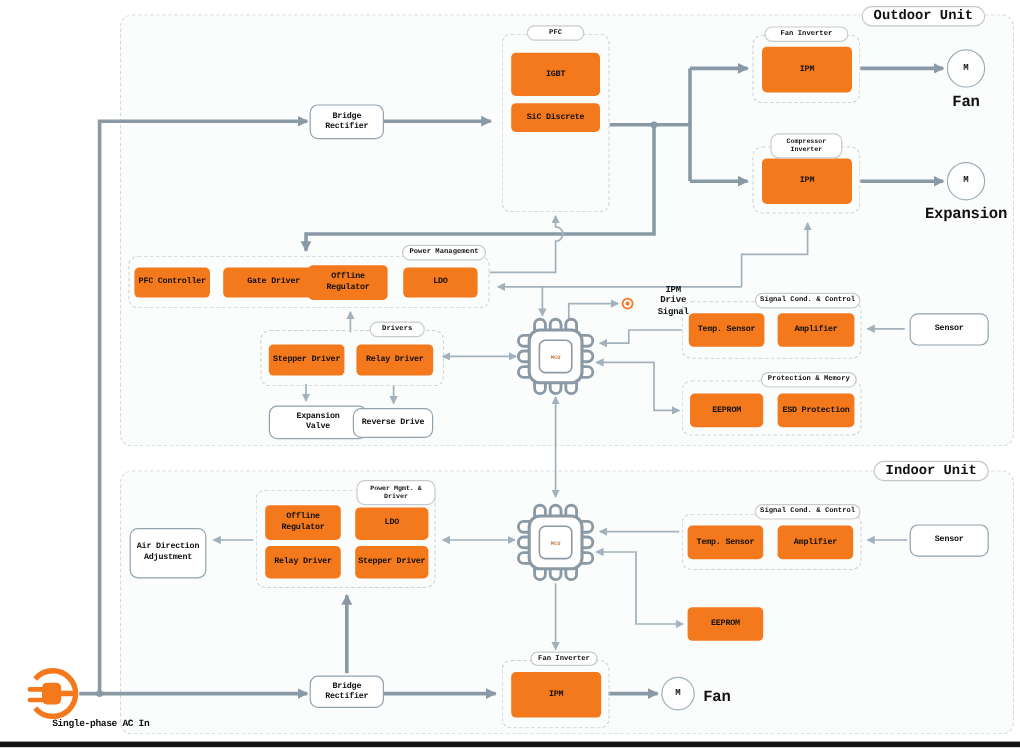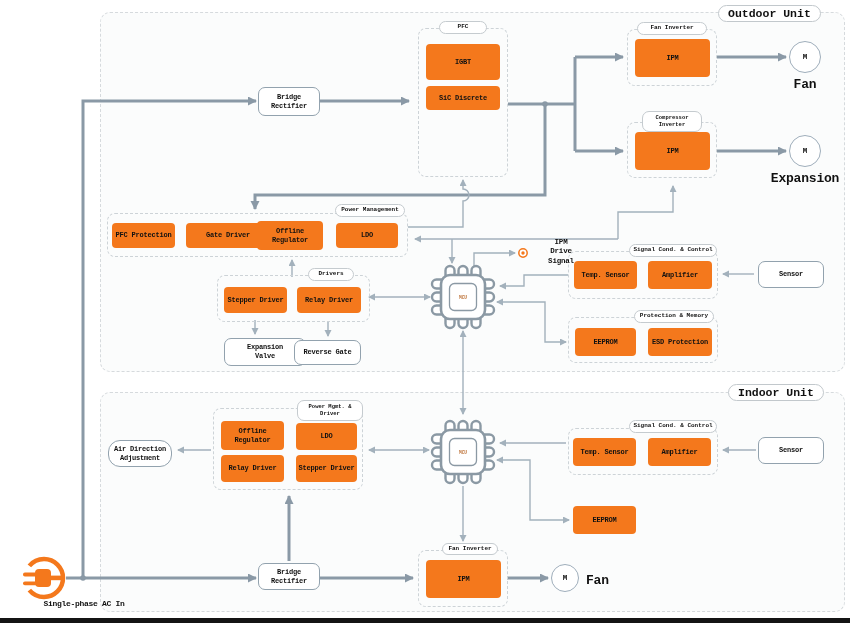--- a/index.html
+++ b/index.html
@@ -140,34 +140,34 @@
 
   <div class="group" style="left:627px;top:122px;width:90px;height:56px;"></div>
   <div class="glabel" style="left:642px;top:111px;width:60px;height:21px;font-size:5.5px;">Compressor
 Inverter</div>
   <div class="obox" style="left:635px;top:132px;width:75px;height:38px;">IPM</div>
   <div class="motor" style="left:789px;top:135px;width:32px;height:32px;">M</div>
   <div class="mlabel" style="left:770px;top:171px;width:70px;">Expansion</div>
 
   <div class="group" style="left:107px;top:213px;width:301px;height:44px;"></div>
   <div class="glabel" style="left:335px;top:204px;width:70px;height:13px;">Power Management</div>
-  <div class="obox" style="left:112px;top:223px;width:63px;height:25px;">PFC Protection</div>
+  <div class="obox" style="left:112px;top:223px;width:63px;height:25px;">PFC Controller</div>
   <div class="obox" style="left:186px;top:223px;width:84px;height:25px;">Gate Driver</div>
   <div class="obox" style="left:257px;top:221px;width:66px;height:29px;">Offline
 Regulator</div>
   <div class="obox" style="left:336px;top:223px;width:62px;height:25px;">LDO</div>
 
   <div class="group" style="left:217px;top:275px;width:153px;height:47px;"></div>
   <div class="glabel" style="left:308px;top:268px;width:46px;height:13px;">Drivers</div>
   <div class="obox" style="left:224px;top:287px;width:63px;height:26px;">Stepper Driver</div>
   <div class="obox" style="left:297px;top:287px;width:64px;height:26px;">Relay Driver</div>
 
   <div class="wbox" style="left:224px;top:338px;width:82px;height:28px;">Expansion
 Valve</div>
-  <div class="wbox" style="left:294px;top:340px;width:67px;height:25px;">Reverse Gate</div>
+  <div class="wbox" style="left:294px;top:340px;width:67px;height:25px;">Reverse Drive</div>
 
   <div class="sig" style="left:540px;top:238px;width:42px;">IPM
 Drive
 Signal</div>
 
   <div class="group" style="left:568px;top:251px;width:150px;height:48px;"></div>
   <div class="glabel" style="left:629px;top:244px;width:88px;height:13px;">Signal Cond. &amp; Control</div>
   <div class="obox" style="left:574px;top:261px;width:63px;height:28px;">Temp. Sensor</div>
   <div class="obox" style="left:648px;top:261px;width:64px;height:28px;">Amplifier</div>
   <div class="wbox" style="left:758px;top:261px;width:66px;height:27px;">Sensor</div>
@@ -179,21 +179,21 @@
 
   <div class="group" style="left:213px;top:408px;width:150px;height:82px;"></div>
   <div class="glabel" style="left:297px;top:400px;width:66px;height:21px;font-size:5.5px;">Power Mgmt. &amp;
 Driver</div>
   <div class="obox" style="left:221px;top:421px;width:63px;height:29px;">Offline
 Regulator</div>
   <div class="obox" style="left:296px;top:423px;width:61px;height:27px;">LDO</div>
   <div class="obox" style="left:221px;top:455px;width:63px;height:27px;">Relay Driver</div>
   <div class="obox" style="left:296px;top:455px;width:61px;height:27px;">Stepper Driver</div>
 
-  <div class="wbox" style="left:108px;top:440px;width:64px;height:27px;border-radius:12px;">Air Direction
+  <div class="wbox" style="left:108px;top:440px;width:64px;height:42px;">Air Direction
 Adjustment</div>
 
   <div class="group" style="left:568px;top:428px;width:150px;height:47px;"></div>
   <div class="glabel" style="left:629px;top:420px;width:88px;height:13px;">Signal Cond. &amp; Control</div>
   <div class="obox" style="left:573px;top:438px;width:63px;height:28px;">Temp. Sensor</div>
   <div class="obox" style="left:648px;top:438px;width:63px;height:28px;">Amplifier</div>
   <div class="wbox" style="left:758px;top:437px;width:66px;height:27px;">Sensor</div>
 
   <div class="obox" style="left:573px;top:506px;width:63px;height:28px;">EEPROM</div>
 

